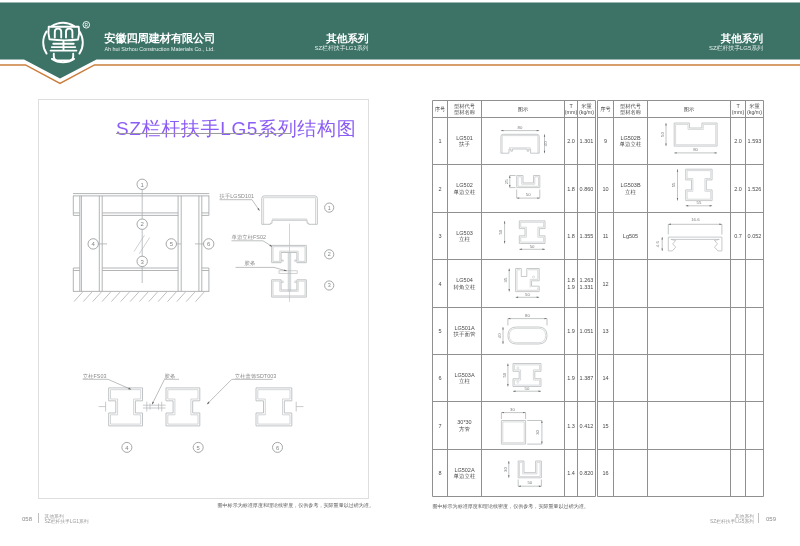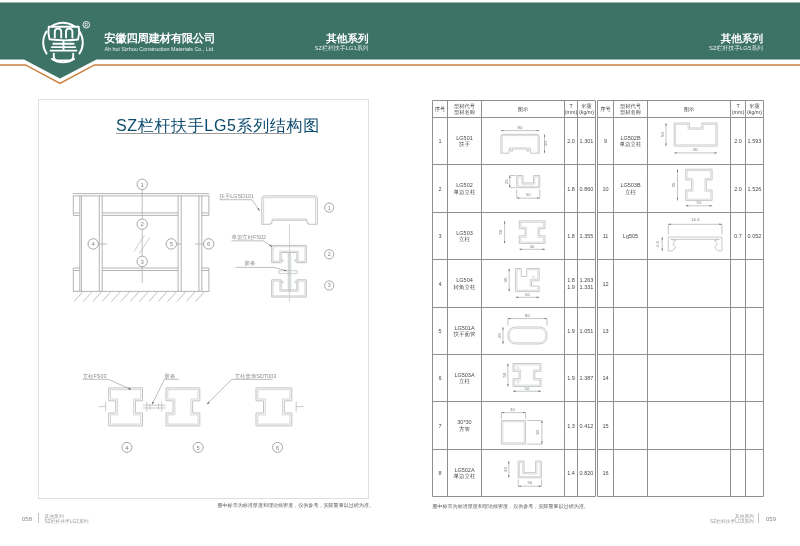--- a/index.html
+++ b/index.html
@@ -24,21 +24,21 @@
 <circle cx="86.3" cy="24.8" r="3.3" stroke="#fff" stroke-width="0.9" fill="none"></circle>
 <text x="86.3" y="26.7" font-size="4.8" fill="#fff" text-anchor="middle">R</text>
 <text x="104.3" y="42.4" font-size="11.3" font-weight="bold" fill="#fff" letter-spacing="-0.2">安徽四周建材有限公司</text>
 <text x="104.5" y="50.6" font-size="5.4" fill="#e7eeeb">Ah hui Sizhou Construction Materials Co., Ltd.</text>
 <text x="368.5" y="42.4" font-size="10.6" font-weight="bold" fill="#fff" text-anchor="end">其他系列</text>
 <text x="368.5" y="50.3" font-size="5.9" fill="#e7eeeb" text-anchor="end">SZ栏杆扶手LG1系列</text>
 <text x="763" y="42.4" font-size="10.6" font-weight="bold" fill="#fff" text-anchor="end">其他系列</text>
 <text x="763" y="50.3" font-size="5.9" fill="#e7eeeb" text-anchor="end">SZ栏杆扶手LG5系列</text>
 </svg>
 <div class="abs" style="left:38px;top:99px;width:329px;height:398px;border:1px solid #dedede"></div>
-<div class="abs" style="left:116px;top:115.5px;font-size:16px;color:#0c4a6e;letter-spacing:0.65px;white-space:nowrap">SZ栏杆扶手LG5系列结构图</div>
+<div class="abs" style="left:116px;top:115.5px;font-size:19px;color:#8b5cf6;letter-spacing:0.65px;white-space:nowrap">SZ栏杆扶手LG5系列结构图</div>
 <div class="abs" style="left:116px;top:133px;width:175px;height:1px;background:#9a9a9a"></div>
 <svg style="position:absolute;left:38px;top:99px" width="330" height="399" viewBox="38 99 330 399">
 <path d="M73.0 193.6H209.3 M73.0 195.9H209.3 M79.8 195.9V291.3 M81.4 195.9V291.3 M99.3 195.9V291.3 M102.2 195.9V291.3 M178.1 195.9V291.3 M181.2 195.9V291.3 M198.9 195.9V291.3 M201.8 195.9V291.3 M102.2 212.9H178.1 M73.3 212.9H79.8 M201.8 212.9H208.9 M102.2 215.4H178.1 M73.3 215.4H79.8 M201.8 215.4H208.9 M102.2 268.0H178.1 M73.3 268.0H79.8 M201.8 268.0H208.9 M102.2 270.5H178.1 M73.3 270.5H79.8 M201.8 270.5H208.9 M73.3 195.9V215.4 M73.3 268.0V291.3 M208.9 195.9V215.4 M208.9 268.0V291.3 M73.0 291.4H209.3" stroke="#a9acae" stroke-width="0.9" fill="none"></path>
 <path d="M74.0 301.6L82.6 292.1 M83.3 301.6L91.9 292.1 M92.7 301.6L101.3 292.1 M102.0 301.6L110.6 292.1 M111.4 301.6L120.0 292.1 M120.7 301.6L129.3 292.1 M130.1 301.6L138.7 292.1 M139.4 301.6L148.0 292.1 M148.8 301.6L157.4 292.1 M158.1 301.6L166.7 292.1 M167.5 301.6L176.1 292.1 M176.8 301.6L185.4 292.1 M186.2 301.6L194.8 292.1 M195.5 301.6L204.1 292.1" stroke="#acafb1" stroke-width="0.8" fill="none"></path>
 <path d="M134 251.5L144.5 235.2 M139.2 253.8L149.7 237.5" stroke="#c3c6c8" stroke-width="0.8" fill="none"></path>
 <path d="M142.2 189.6V218.8 M142.2 229.6V256 M142.2 266.8V283 M98.6 243.9H107 M176.6 243.9H181 M194.9 243.9H203.4" stroke="#acafb1" stroke-width="0.8" fill="none"></path>
 <circle cx="142.2" cy="184.3" r="5.2" stroke="#9a9da0" stroke-width="0.9" fill="none"></circle>
     <text x="142.2" y="186.5" font-size="6.0" fill="#808486" text-anchor="middle">1</text>
 <circle cx="142.2" cy="224.2" r="5.2" stroke="#9a9da0" stroke-width="0.9" fill="none"></circle>
     <text x="142.2" y="226.4" font-size="6.0" fill="#808486" text-anchor="middle">2</text>

